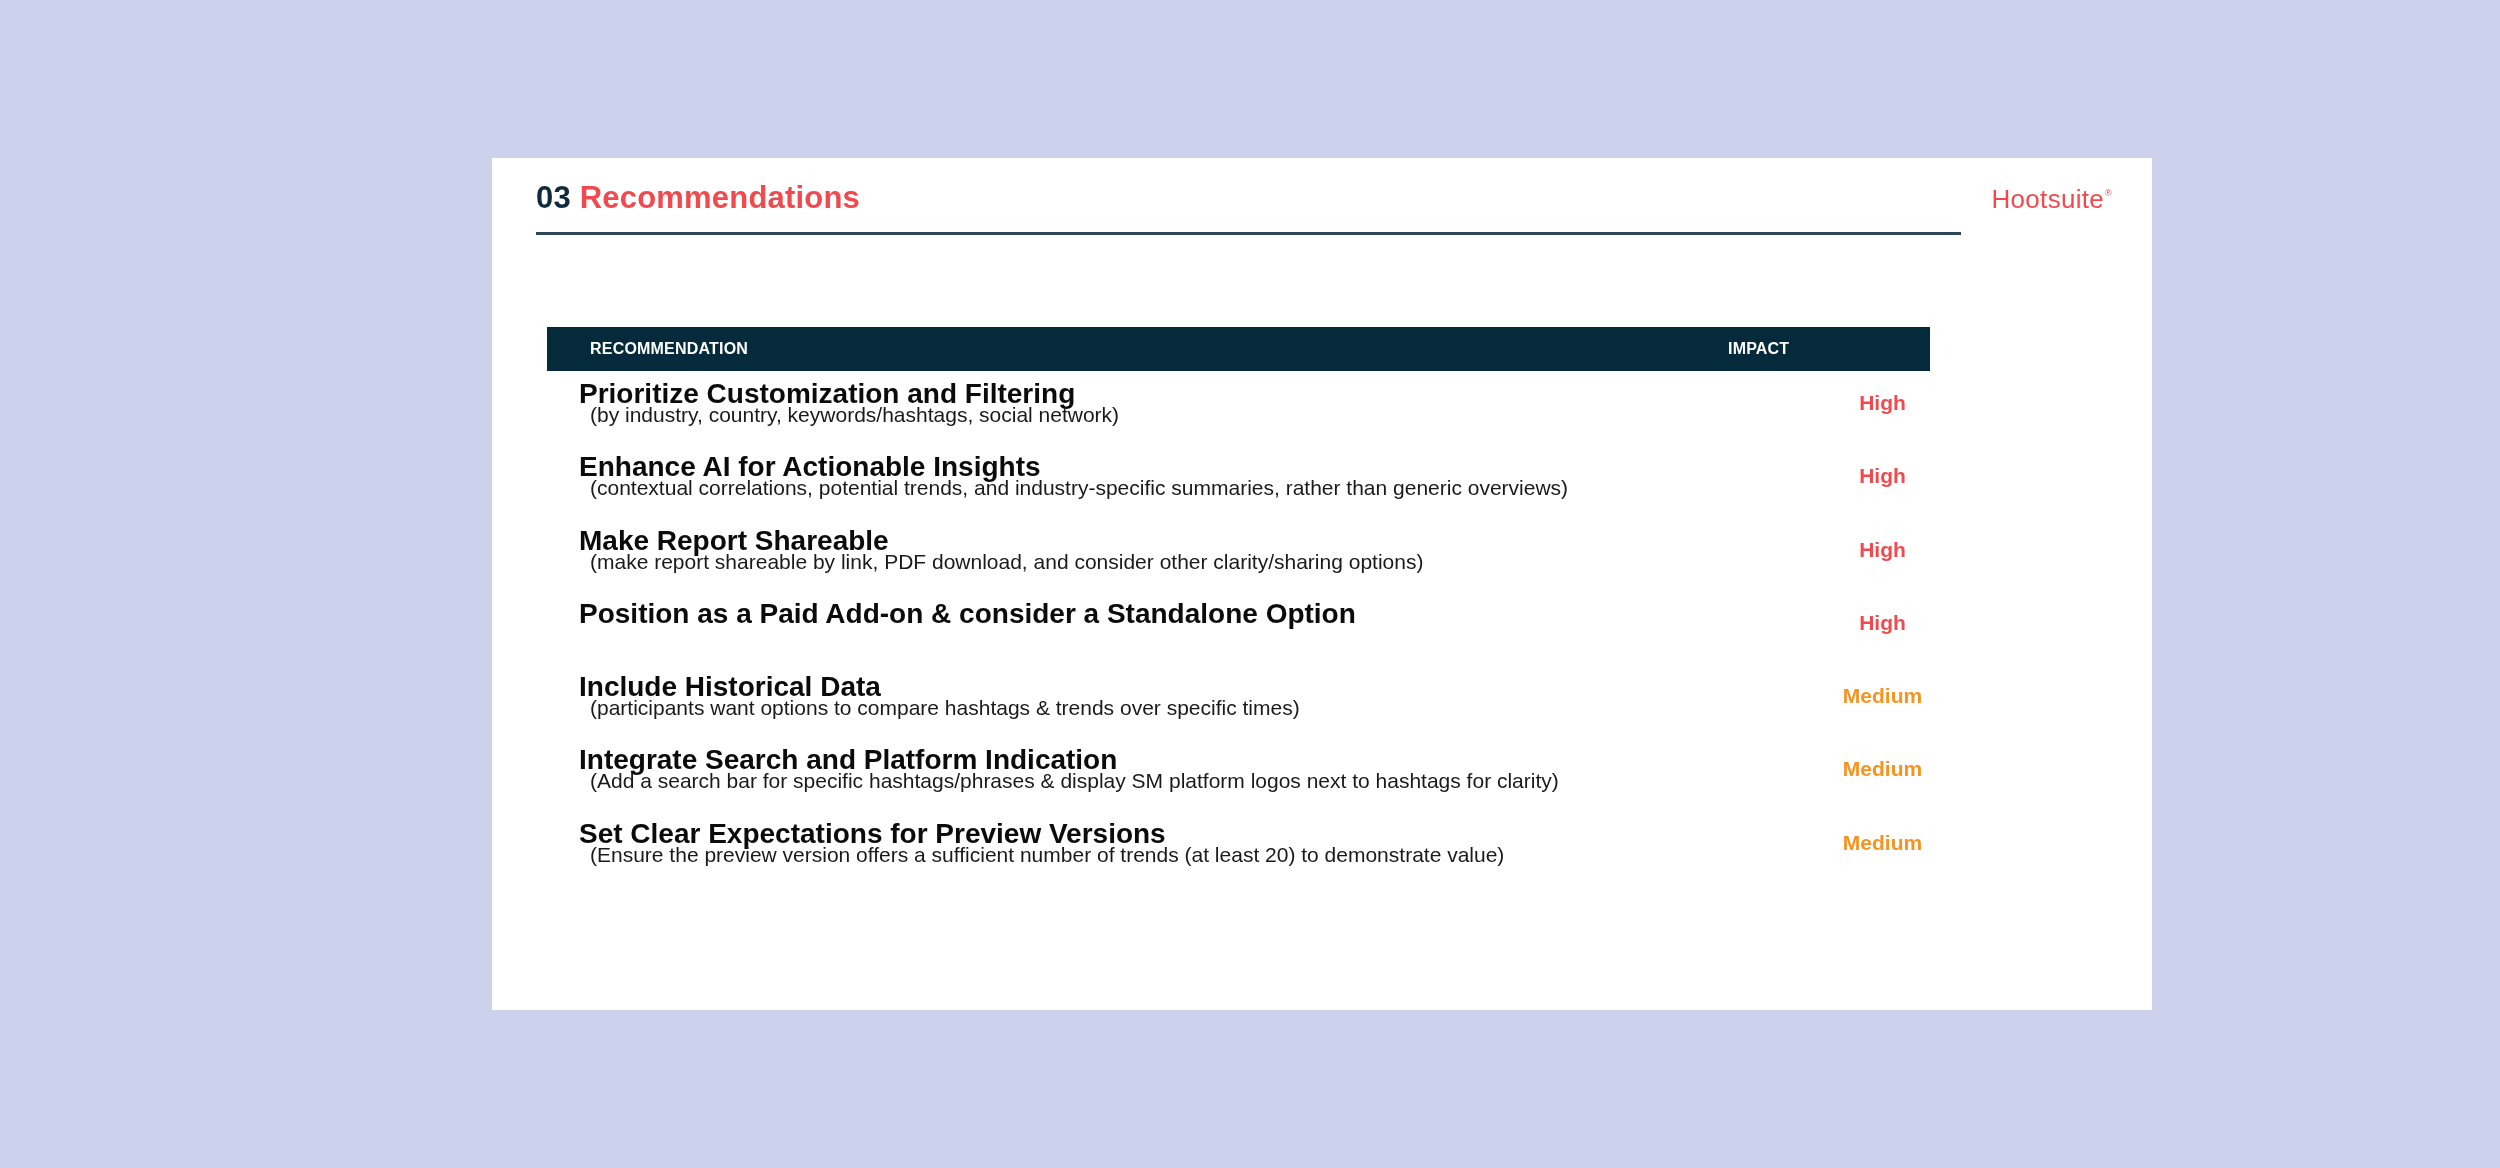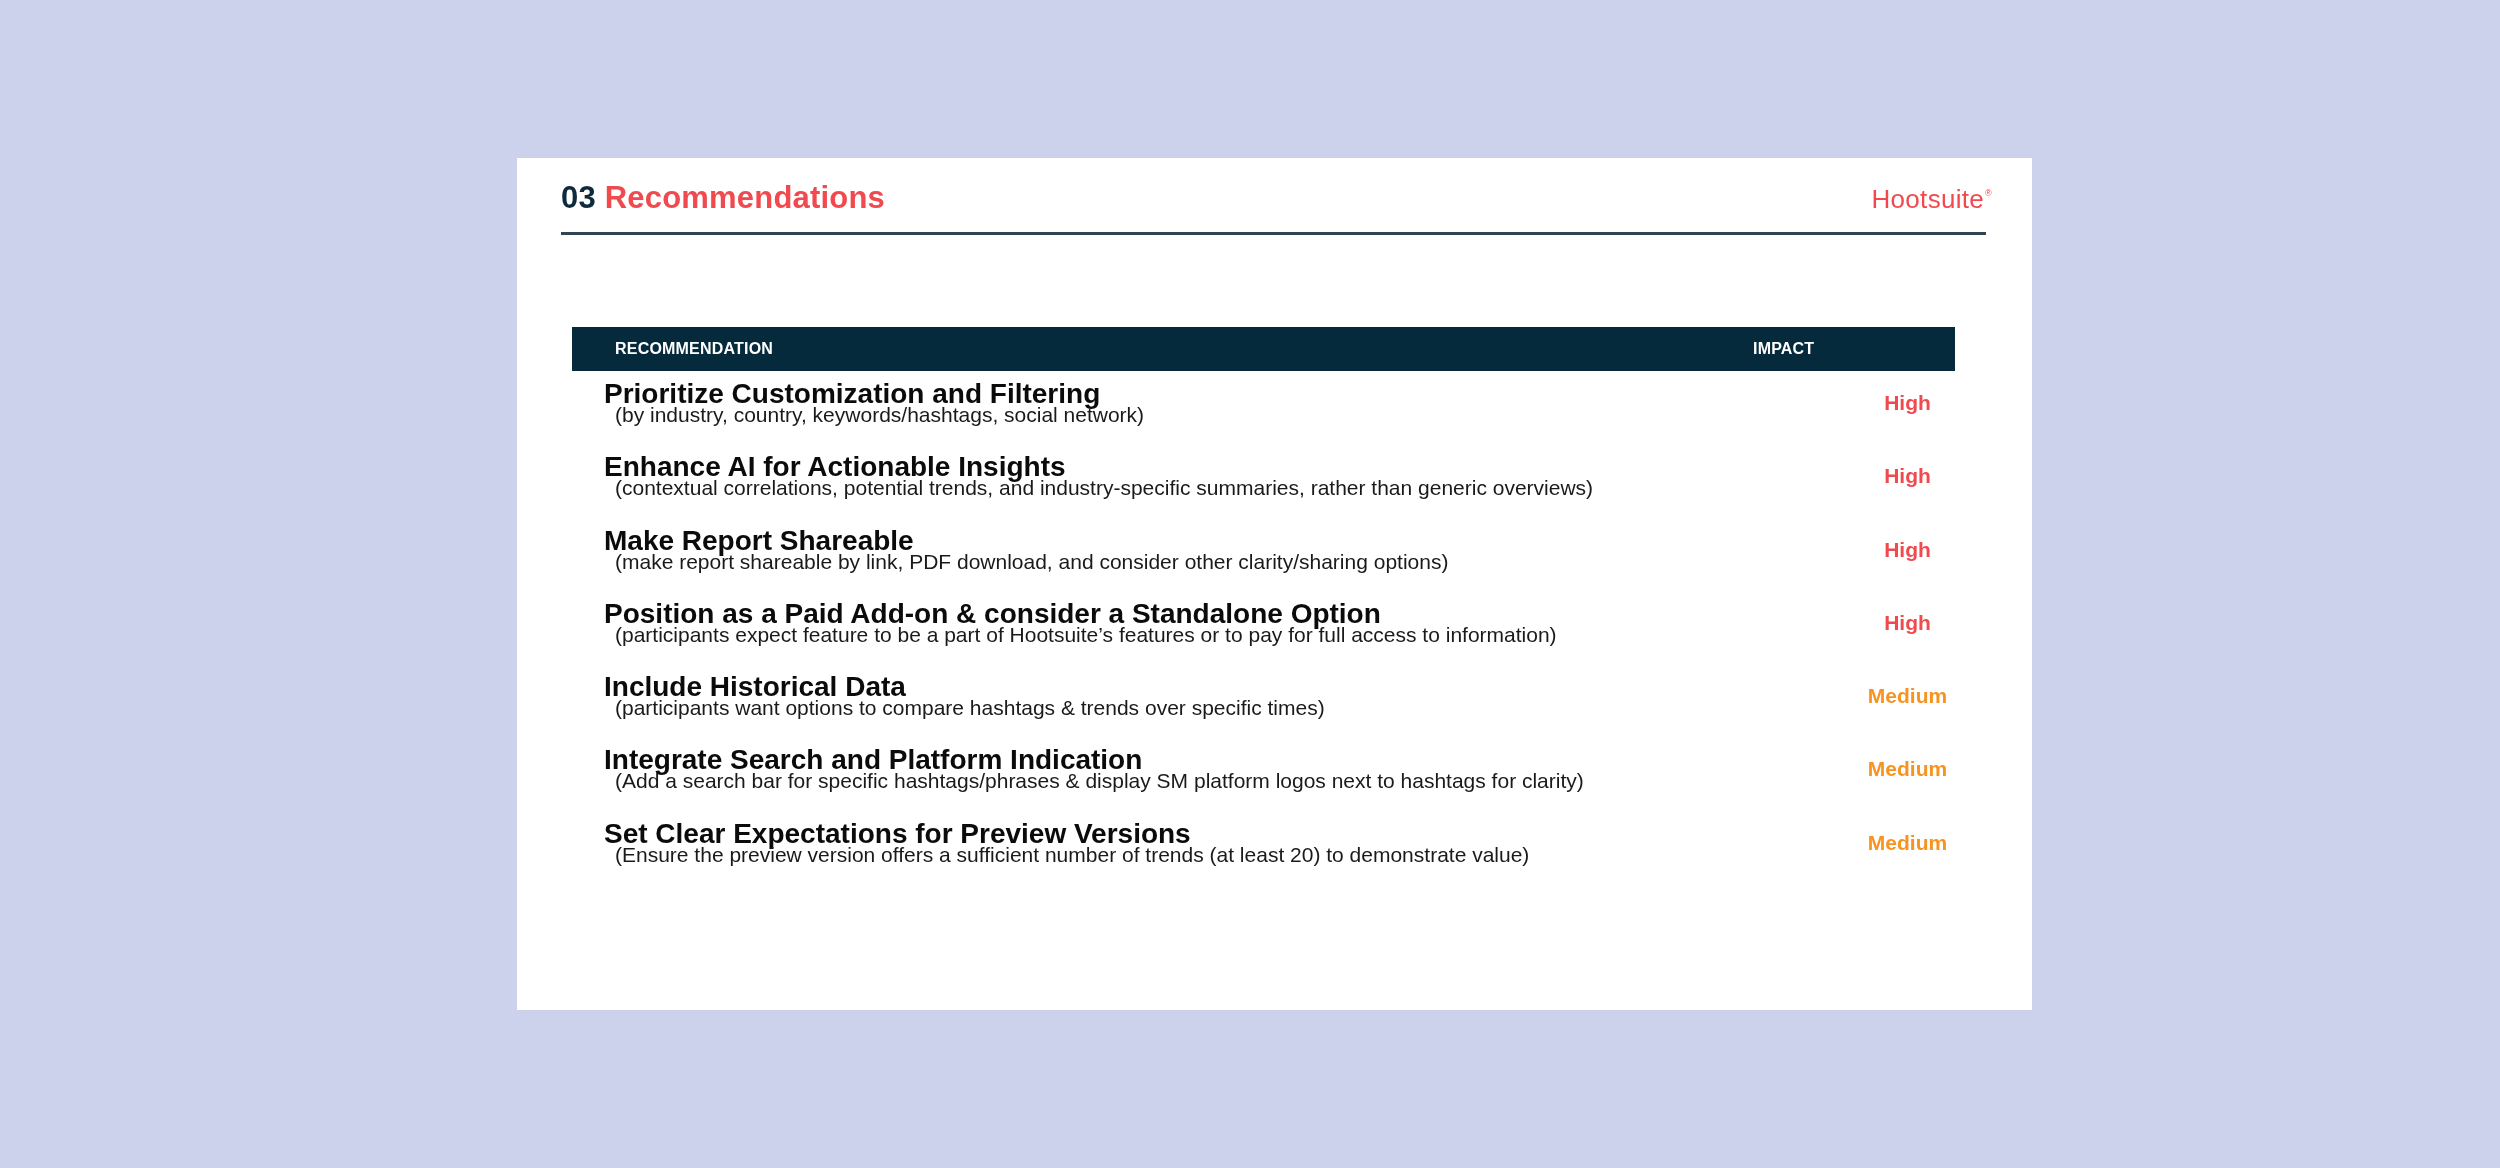--- a/index.html
+++ b/index.html
@@ -11,24 +11,23 @@
       height: 1168px;
       background: #cdd2ec;
       position: relative;
       overflow: hidden;
       font-family: "Liberation Sans", "DejaVu Sans", sans-serif;
     }
     .slide {
       position: absolute;
       left: 492px;
       top: 158px;
-      width: 1515px;
+      width: 1660px;
       height: 852px;
       background: #ffffff;
-      margin-left: 25px;
     }
     .slide-title {
       position: absolute;
       left: 44px;
       top: 22px;
       font-size: 31px;
       font-weight: bold;
       white-space: nowrap;
       letter-spacing: 0.2px;
     }
@@ -154,21 +153,20 @@
     </div>
 
     <div class="row">
       <div class="rec-title">Make Report Shareable</div>
       <div class="rec-desc">(make report shareable by link, PDF download, and consider other clarity/sharing options)</div>
       <div class="impact high">High</div>
     </div>
 
     <div class="row">
       <div class="rec-title">Position as a Paid Add-on &amp; consider a Standalone Option</div>
-      <div class="rec-desc">(participants expect feature to be a part of Hootsuite’s features or to pay for full access to information)</div>
       <div class="impact high">High</div>
     </div>
 
     <div class="row">
       <div class="rec-title">Include Historical Data</div>
       <div class="rec-desc">(participants want options to compare hashtags &amp; trends over specific times)</div>
       <div class="impact medium">Medium</div>
     </div>
 
     <div class="row">

